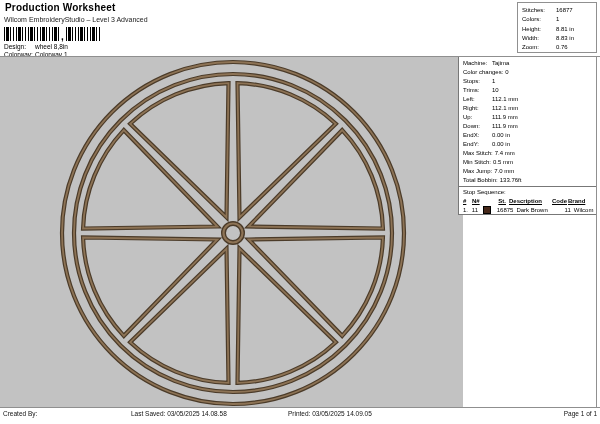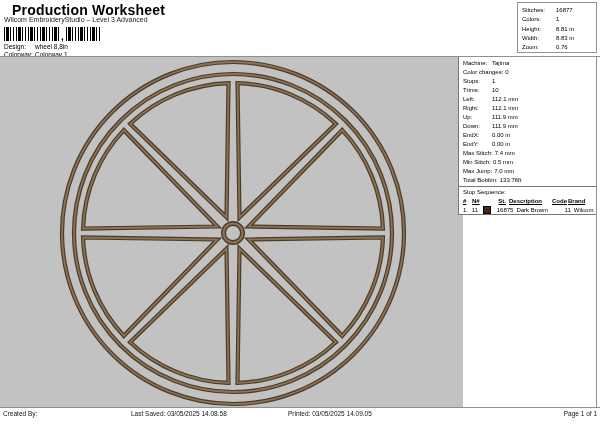--- a/index.html
+++ b/index.html
@@ -2,21 +2,21 @@
 <html><head>
 <meta charset="utf-8">
 <style>
   html,body{margin:0;padding:0;background:#fff;}
   #page{
     position:relative;width:600px;height:424px;overflow:hidden;
     background:#fff;font-family:"Liberation Sans",sans-serif;color:#000;
     -webkit-font-smoothing:antialiased;
   }
   
-  .title{position:absolute;left:12px;top:2px;font-size:14px;font-weight:bold;letter-spacing:.2px;}
+  .title{position:absolute;left:5px;top:2px;font-size:10px;font-weight:bold;letter-spacing:.2px;}
   .subtitle{position:absolute;left:4px;top:16px;font-size:7px;color:#222;}
   .barcode{position:absolute;left:4px;top:27px;height:14px;display:flex;align-items:flex-end;}
   .bars{height:14px;
     background:repeating-linear-gradient(90deg,#000 0 1px,#fff 1px 2px,#000 2px 5px,#fff 5px 6px,#000 6px 7px,#fff 7px 9px,#000 9px 10px,#fff 10px 12px);}
   .bars.b1{width:56px;}
   .bars.b2{width:36px;margin-left:2px;}
   .bc-comma{font-size:10px;font-weight:bold;line-height:8px;margin-left:1px;}
   .kv-design{position:absolute;left:4px;font-size:6.5px;}
   .kv-design .lbl{display:inline-block;min-width:31px;}
   #design-row{top:43px;}

